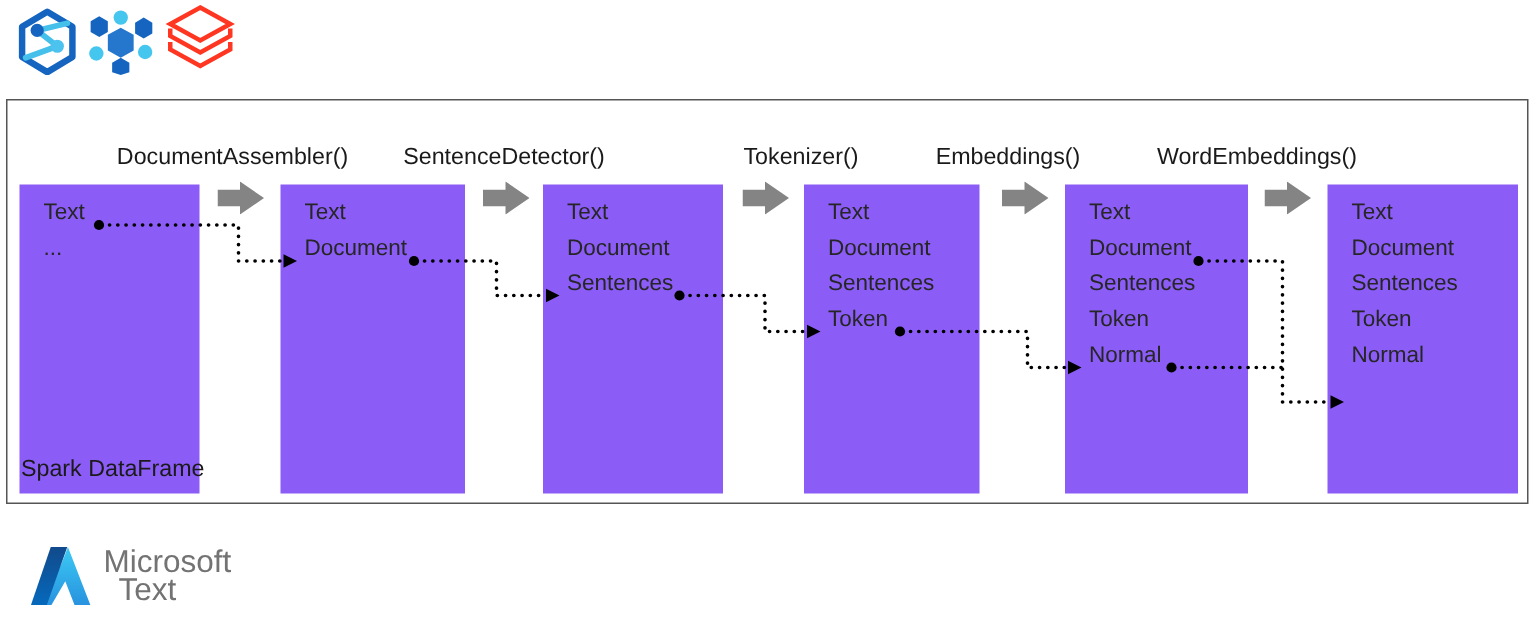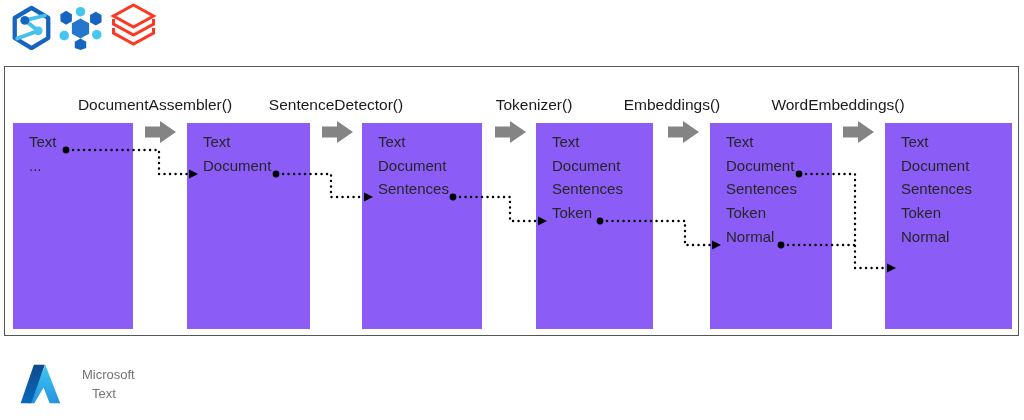--- a/index.html
+++ b/index.html
@@ -33,21 +33,21 @@
   .row{height:23.7px;line-height:23.7px;font-size:15px;padding-left:16px;white-space:nowrap;}
 
   .frame-label{position:absolute;left:14px;top:304px;font-size:15.5px;color:#1a1a1a;}
 
   
   .connectors{position:absolute;left:0;top:0;width:1024px;height:420px;pointer-events:none;}
   .dotline{fill:none;stroke:#000;stroke-width:2.4;stroke-dasharray:0.1 5.4;stroke-linecap:round;}
 
   
   .footer{position:absolute;left:18px;top:362px;display:flex;align-items:center;}
-  .brand-text{margin-left:20px;color:#737373;line-height:19px;font-size:13px;}
+  .brand-text{margin-left:7px;color:#737373;line-height:19px;font-size:21px;}
   .brand-text .line2{padding-left:10px;}
 </style>
 </head>
 <body>
 
 <div class="page">
 
   <svg class="logo logo-spark" width="47" height="46" viewBox="0 0 48 48">
     <polygon points="24,4 41.5,14.5 41.5,35.5 24,46 6.5,35.5 6.5,14.5" fill="none" stroke="#1565c0" stroke-width="4.5" stroke-linejoin="round"></polygon>
     <polyline points="38,12 17,17 31,28 9,36" fill="none" stroke="#45c0ea" stroke-width="4" stroke-linejoin="round" stroke-linecap="round"></polyline>
@@ -122,20 +122,21 @@
     <div class="row">Normal</div>
   </div>
   <div class="box b6">
     <div class="row">Text</div>
     <div class="row">Document</div>
     <div class="row">Sentences</div>
     <div class="row">Token</div>
     <div class="row">Normal</div>
   </div>
 
+  <div class="frame-label">Spark DataFrame</div>
 
   <svg class="connectors" viewBox="0 0 1024 420">
     <path class="dotline" d="M73 150 H159 V174 H188"></path>
     <path class="dotline" d="M283 174 H331 V197 H363"></path>
     <path class="dotline" d="M460 197 H510 V221 H537"></path>
     <path class="dotline" d="M607 221 H685 V245 H711"></path>
     <path class="dotline" d="M806 174 H855 V268 H886"></path>
     <path class="dotline" d="M788 245 H855"></path>
     <circle cx="66" cy="150" r="3.4"></circle>
     <circle cx="276" cy="174" r="3.4"></circle>

